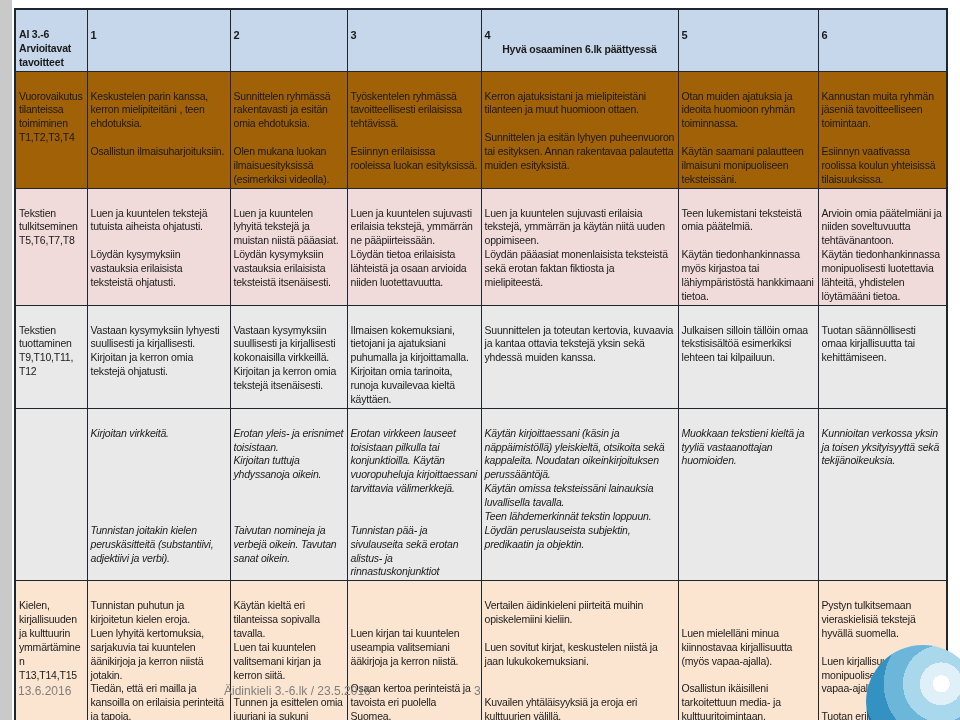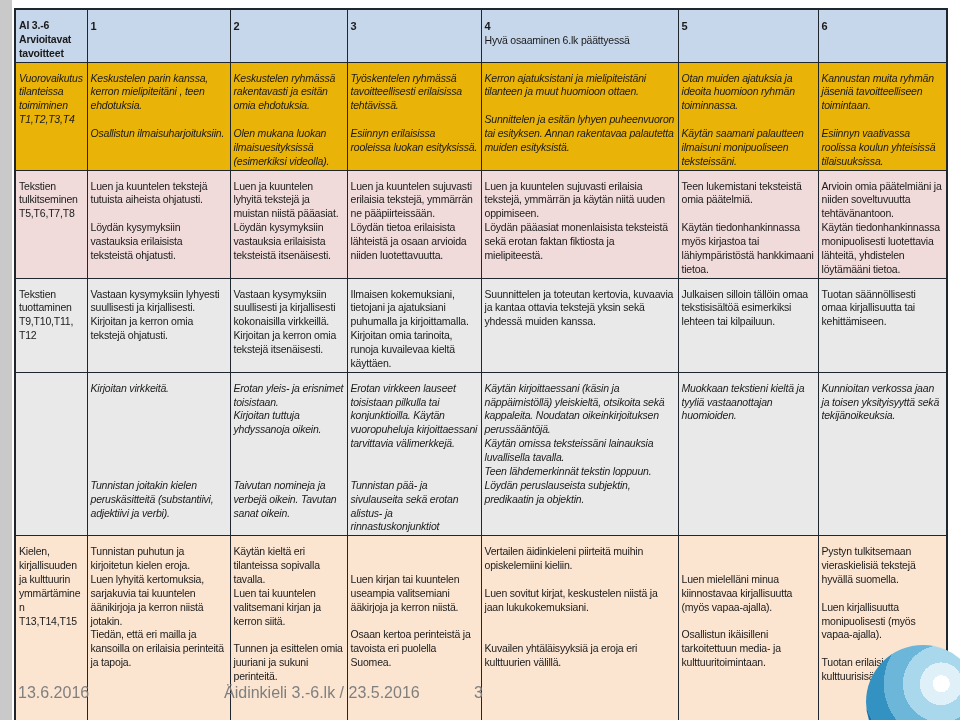--- a/index.html
+++ b/index.html
@@ -17,43 +17,43 @@
   }
   table.goals{
     position:absolute;left:14px;top:8px;
     width:932px;
     border-collapse:collapse;table-layout:fixed;
     border:2px solid var(--border,#20262e);
   }
   table.goals td{
     border:1px solid var(--border,#20262e);
     vertical-align:top;
-    padding:9px 3px 1px 3px;
+    padding:18px 3px 1px 3px;
     font-size:10.5px;line-height:1.32;
     letter-spacing:-0.2px;
     white-space:pre-line;
     overflow:hidden;
   }
   tr.rh{height:40px;}
   tr.r2{height:100px;}
   tr.r3{height:95px;}
   tr.r4{height:82px;}
   tr.r5{height:148px;font-style:italic;}
   tr.r6{height:230px;}
   tr.rh td{background:var(--header-bg,#c7d7eb);}
   .hnum{font-weight:bold;font-size:11px;}
-  .hsub{font-weight:normal;}
+  .hsub{font-weight:bold;text-align:center;}
   td.h0{font-weight:bold;}
-  tr.row-white td{background:#eab308;font-style:italic;}
+  tr.row-white td{background:#a16207;}
   tr.row-pink td{background:var(--row-pink,#f0dbda);}
   tr.row-gray td{background:var(--row-gray,#e9e9e9);}
   tr.row-peach td{background:var(--row-peach,#fbe5d1);}
   .footer-text{
     position:absolute;top:684px;
-    font-size:16px;color:var(--footer-text,#7f7f7f);
+    font-size:12px;color:var(--footer-text,#7f7f7f);
   }
   #footer-date{left:18px;}
   #footer-doc{left:224px;}
   #footer-page{left:474px;}
   #logo-text{
     position:absolute;left:664px;top:664px;
     font-size:31px;font-weight:600;letter-spacing:1.5px;
     color:var(--logo-text,#3f3f3f);
   }
   #logo-sphere{
@@ -98,21 +98,21 @@
     </tr>
 
     <tr class="r2 row-white">
       <td>Vuorovaikutus
 tilanteissa
 toimiminen
 T1,T2,T3,T4</td>
       <td>Keskustelen parin kanssa, kerron mielipiteitäni , teen ehdotuksia.
 
 Osallistun ilmaisuharjoituksiin.</td>
-      <td>Keskustelen ryhmässä rakentavasti ja esitän omia ehdotuksia.
+      <td>Sunnittelen ryhmässä rakentavasti ja esitän omia ehdotuksia.
 
 Olen mukana luokan ilmaisuesityksissä (esimerkiksi videolla).</td>
       <td>Työskentelen ryhmässä tavoitteellisesti erilaisissa tehtävissä.
 
 Esiinnyn erilaisissa rooleissa luokan esityksissä.</td>
       <td>Kerron ajatuksistani ja mielipiteistäni tilanteen ja muut huomioon ottaen.
 
 Sunnittelen ja esitän lyhyen puheenvuoron tai esityksen. Annan rakentavaa palautetta muiden esityksistä.</td>
       <td>Otan muiden ajatuksia ja ideoita huomioon ryhmän toiminnassa.
 
@@ -176,21 +176,21 @@
 Taivutan nomineja ja verbejä oikein.  Tavutan sanat oikein.</td>
       <td>Erotan virkkeen lauseet toisistaan pilkulla tai konjunktioilla. Käytän vuoropuheluja kirjoittaessani tarvittavia välimerkkejä.
 
 
 Tunnistan pää- ja sivulauseita sekä erotan alistus- ja rinnastuskonjunktiot</td>
       <td>Käytän kirjoittaessani (käsin ja näppäimistöllä) yleiskieltä, otsikoita sekä kappaleita. Noudatan oikeinkirjoituksen perussääntöjä.
 Käytän omissa teksteissäni lainauksia luvallisella tavalla.
 Teen lähdemerkinnät tekstin loppuun.
 Löydän peruslauseista subjektin, predikaatin ja objektin.</td>
       <td>Muokkaan tekstieni kieltä ja tyyliä vastaanottajan huomioiden.</td>
-      <td>Kunnioitan verkossa jaan ja toisen yksityisyyttä sekä tekijänoikeuksia.</td>
+      <td>Kunnioitan verkossa yksin ja toisen yksityisyyttä sekä tekijänoikeuksia.</td>
     </tr>
 
     <tr class="r6 row-peach">
       <td>Kielen,
 kirjallisuuden
 ja kulttuurin
 ymmärtämine
 n
 T13,T14,T15</td>
       <td>Tunnistan puhutun ja kirjoitetun kielen eroja.

